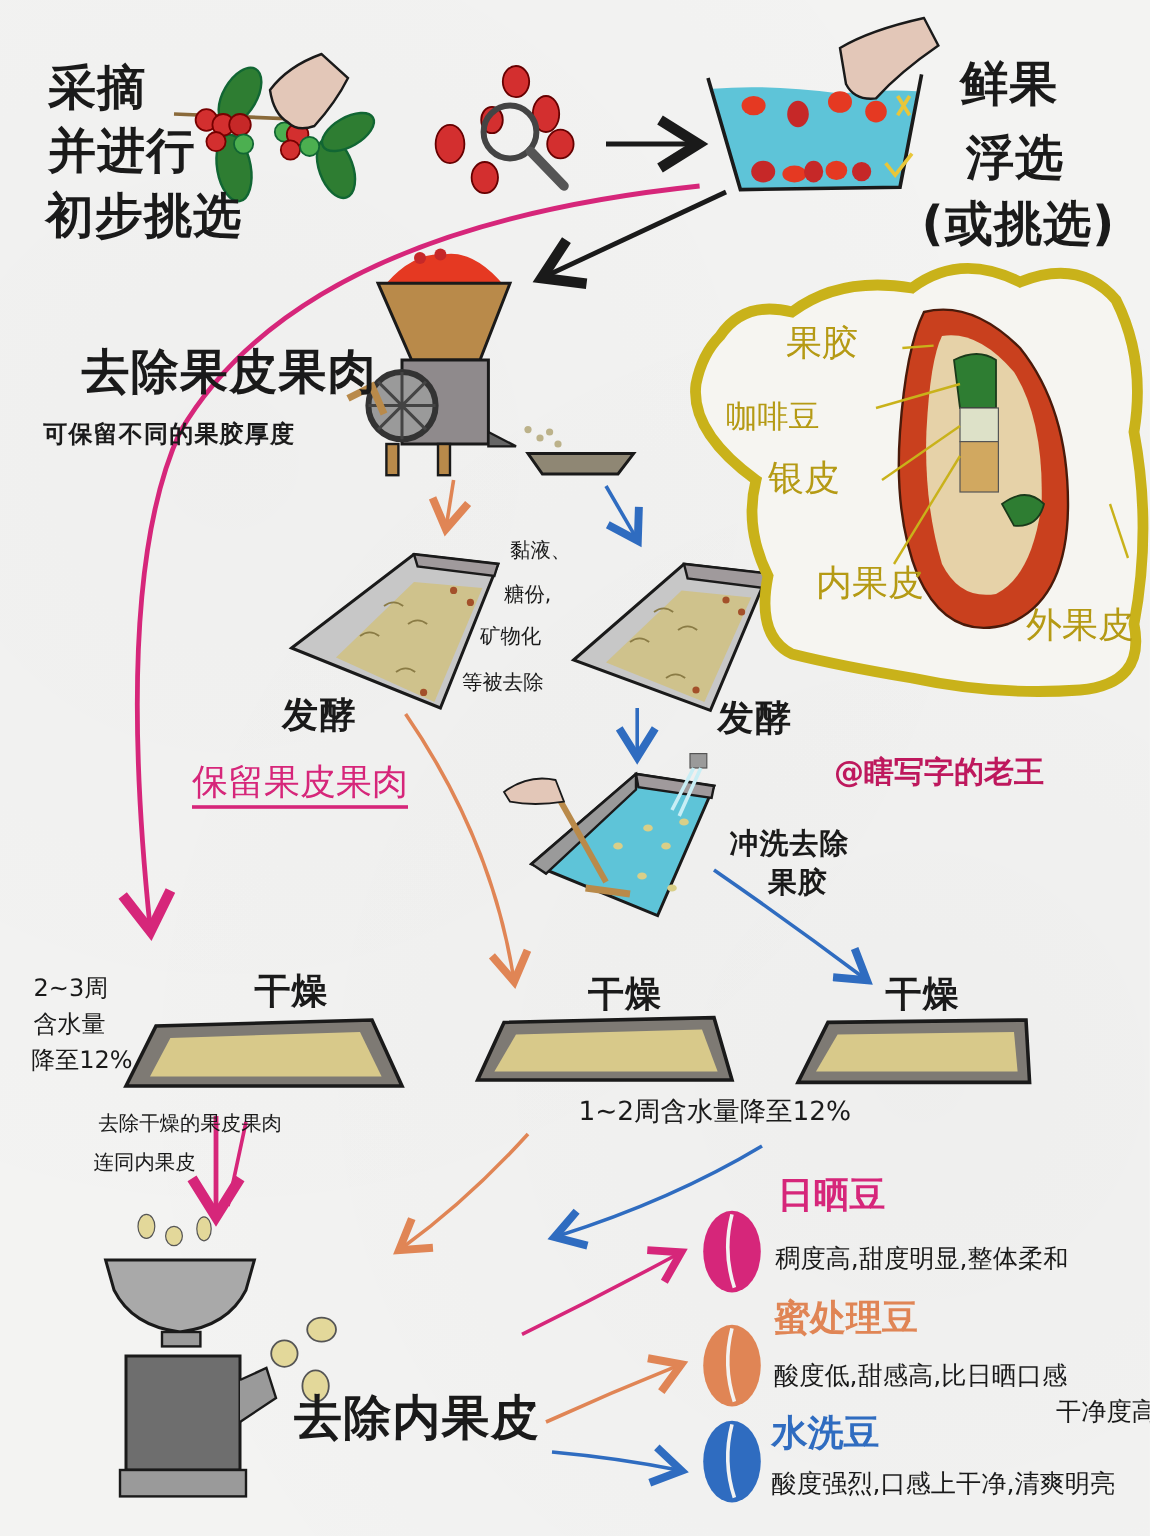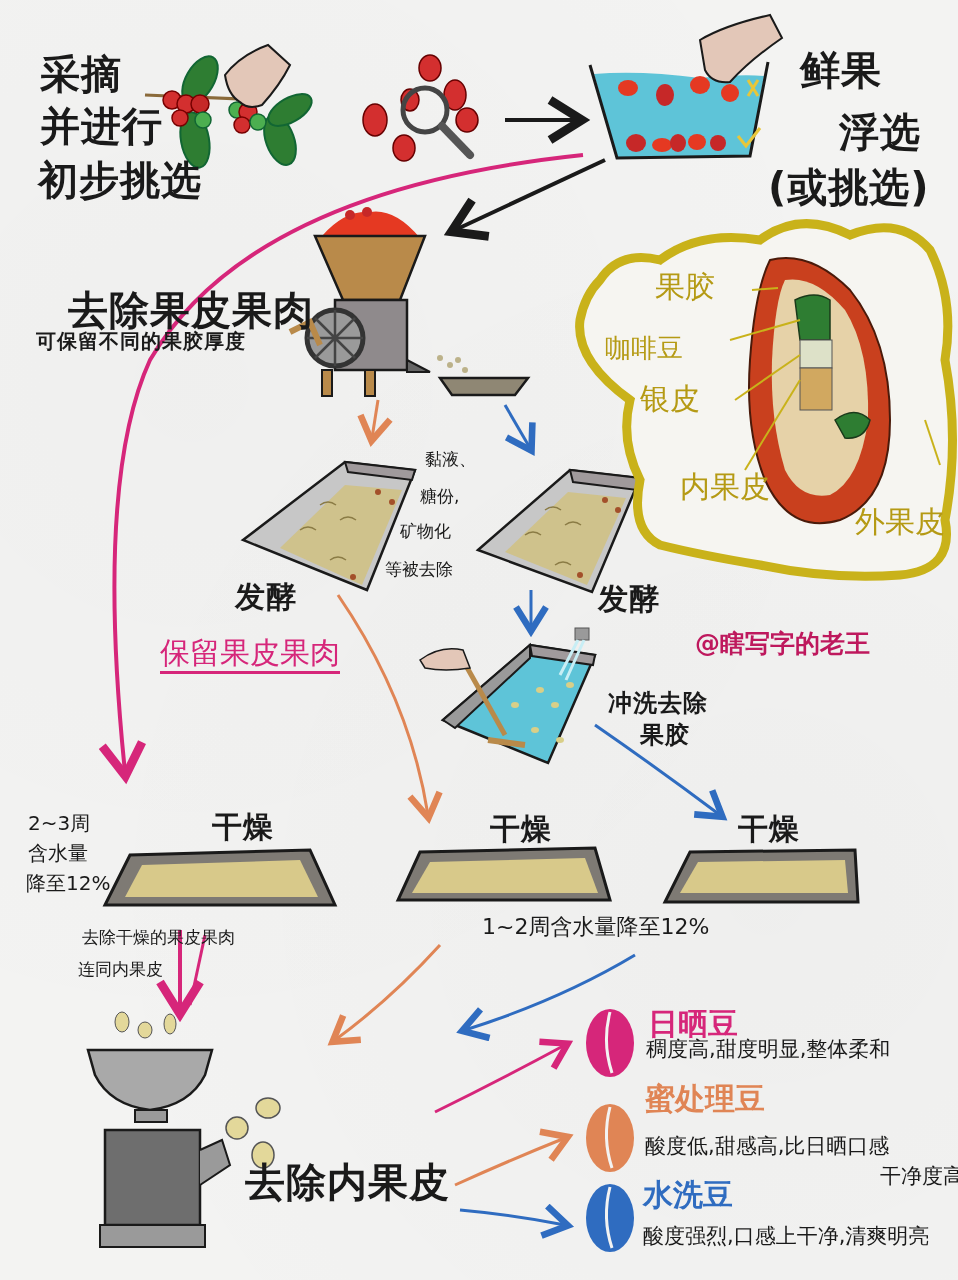--- a/index.html
+++ b/index.html
@@ -222,25 +222,25 @@
     <path d="M745,470 L800,380" stroke="#c9b21a" stroke-width="2"></path>
     <path d="M925,420 L940,465" stroke="#c9b21a" stroke-width="2"></path>
   </g>
 </svg>
 
 <div class="t hand big" style="left:40px;top:52px;">采摘</div>
 <div class="t hand big" style="left:40px;top:104px;">并进行</div>
 <div class="t hand big" style="left:38px;top:158px;">初步挑选</div>
 
 <div class="t hand big" style="left:800px;top:48px;">鲜果</div>
-<div class="t hand big" style="left:839px;top:110px;">浮选</div>
+<div class="t hand big" style="left:805px;top:110px;">浮选</div>
 <div class="t hand big" style="left:768px;top:165px;">(或挑选)</div>
 
 <div class="t hand big" style="left:68px;top:288px;">去除果皮果肉</div>
-<div class="t hand sm" style="left:36px;top:332px;font-family:Liberation Mono, monospace;">可保留不同的果胶厚度</div>
+<div class="t hand sm" style="left:36px;top:350px;">可保留不同的果胶厚度</div>
 
 <div class="t gold mid" style="left:655px;top:270px;">果胶</div>
 <div class="t gold sm" style="left:605px;top:334px;font-size:26px;">咖啡豆</div>
 <div class="t gold mid" style="left:640px;top:382px;">银皮</div>
 <div class="t gold mid" style="left:680px;top:470px;">内果皮</div>
 <div class="t gold mid" style="left:855px;top:505px;">外果皮</div>
 
 <div class="t hand mid" style="left:235px;top:580px;">发酵</div>
 <div class="t hand mid" style="left:598px;top:582px;">发酵</div>
 <div class="t xs" style="left:425px;top:450px;">黏液、</div>
@@ -263,21 +263,21 @@
 <div class="t sm" style="left:28px;top:842px;">含水量</div>
 <div class="t sm" style="left:26px;top:872px;">降至12%</div>
 
 <div class="t sm" style="left:482px;top:915px;font-size:22px;">1~2周含水量降至12%</div>
 
 <div class="t xs" style="left:82px;top:928px;">去除干燥的果皮果肉</div>
 <div class="t xs" style="left:78px;top:960px;">连同内果皮</div>
 
 <div class="t hand big" style="left:245px;top:1160px;">去除内果皮</div>
 
-<div class="t pink mid" style="left:648px;top:980px;font-weight:bold;margin-top:27px;">日晒豆</div>
+<div class="t pink mid" style="left:648px;top:980px;font-weight:bold;">日晒豆</div>
 <div class="t sm" style="left:646px;top:1038px;font-size:21px;">稠度高,甜度明显,整体柔和</div>
 
 <div class="t orange mid" style="left:645px;top:1082px;font-weight:bold;">蜜处理豆</div>
 <div class="t sm" style="left:645px;top:1135px;font-size:21px;">酸度低,甜感高,比日晒口感</div>
 <div class="t sm" style="left:842px;top:1165px;font-size:21px;margin-left:38px;">干净度高</div>
 
 <div class="t blue mid" style="left:643px;top:1178px;font-weight:bold;">水洗豆</div>
 <div class="t sm" style="left:643px;top:1225px;font-size:21px;">酸度强烈,口感上干净,清爽明亮</div>
 
 </body></html>

